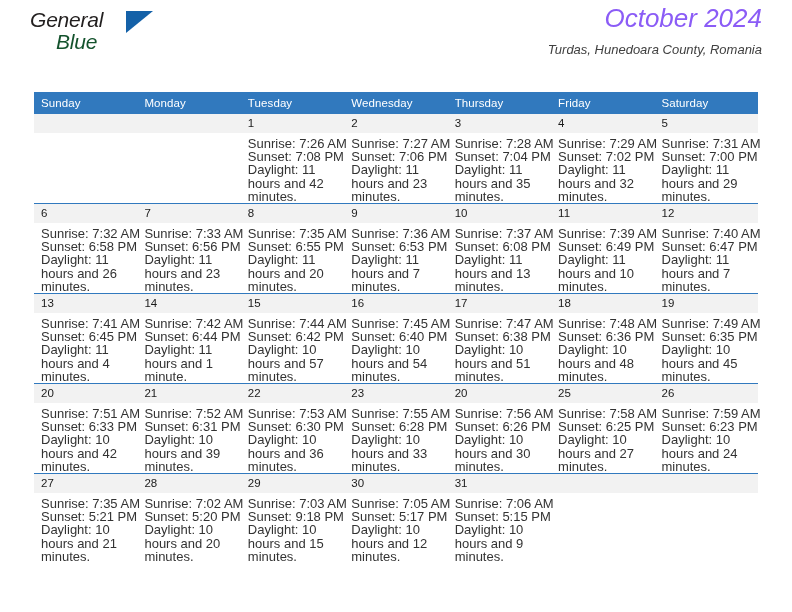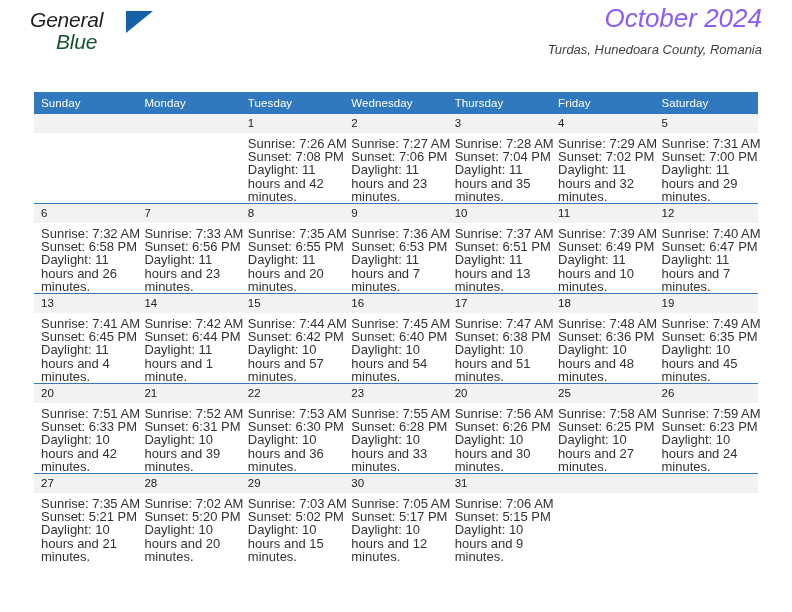--- a/index.html
+++ b/index.html
@@ -236,21 +236,21 @@
             <div class="info">
               <div>Sunrise: 7:36 AM</div>
               <div>Sunset: 6:53 PM</div>
               <div class="daylight">Daylight: 11 hours and 7 minutes.</div>
             </div>
           </td>
           <td class="day-cell">
             <div class="daynum">10</div>
             <div class="info">
               <div>Sunrise: 7:37 AM</div>
-              <div>Sunset: 6:51 PM</div>
+              <div>Sunset: 6:08 PM</div>
               <div class="daylight">Daylight: 11 hours and 13 minutes.</div>
             </div>
           </td>
           <td class="day-cell">
             <div class="daynum">11</div>
             <div class="info">
               <div>Sunrise: 7:39 AM</div>
               <div>Sunset: 6:49 PM</div>
               <div class="daylight">Daylight: 11 hours and 10 minutes.</div>
             </div>
@@ -394,21 +394,21 @@
             <div class="info">
               <div>Sunrise: 7:02 AM</div>
               <div>Sunset: 5:20 PM</div>
               <div class="daylight">Daylight: 10 hours and 20 minutes.</div>
             </div>
           </td>
           <td class="day-cell">
             <div class="daynum">29</div>
             <div class="info">
               <div>Sunrise: 7:03 AM</div>
-              <div>Sunset: 5:02 PM</div>
+              <div>Sunset: 9:18 PM</div>
               <div class="daylight">Daylight: 10 hours and 15 minutes.</div>
             </div>
           </td>
           <td class="day-cell">
             <div class="daynum">30</div>
             <div class="info">
               <div>Sunrise: 7:05 AM</div>
               <div>Sunset: 5:17 PM</div>
               <div class="daylight">Daylight: 10 hours and 12 minutes.</div>
             </div>

